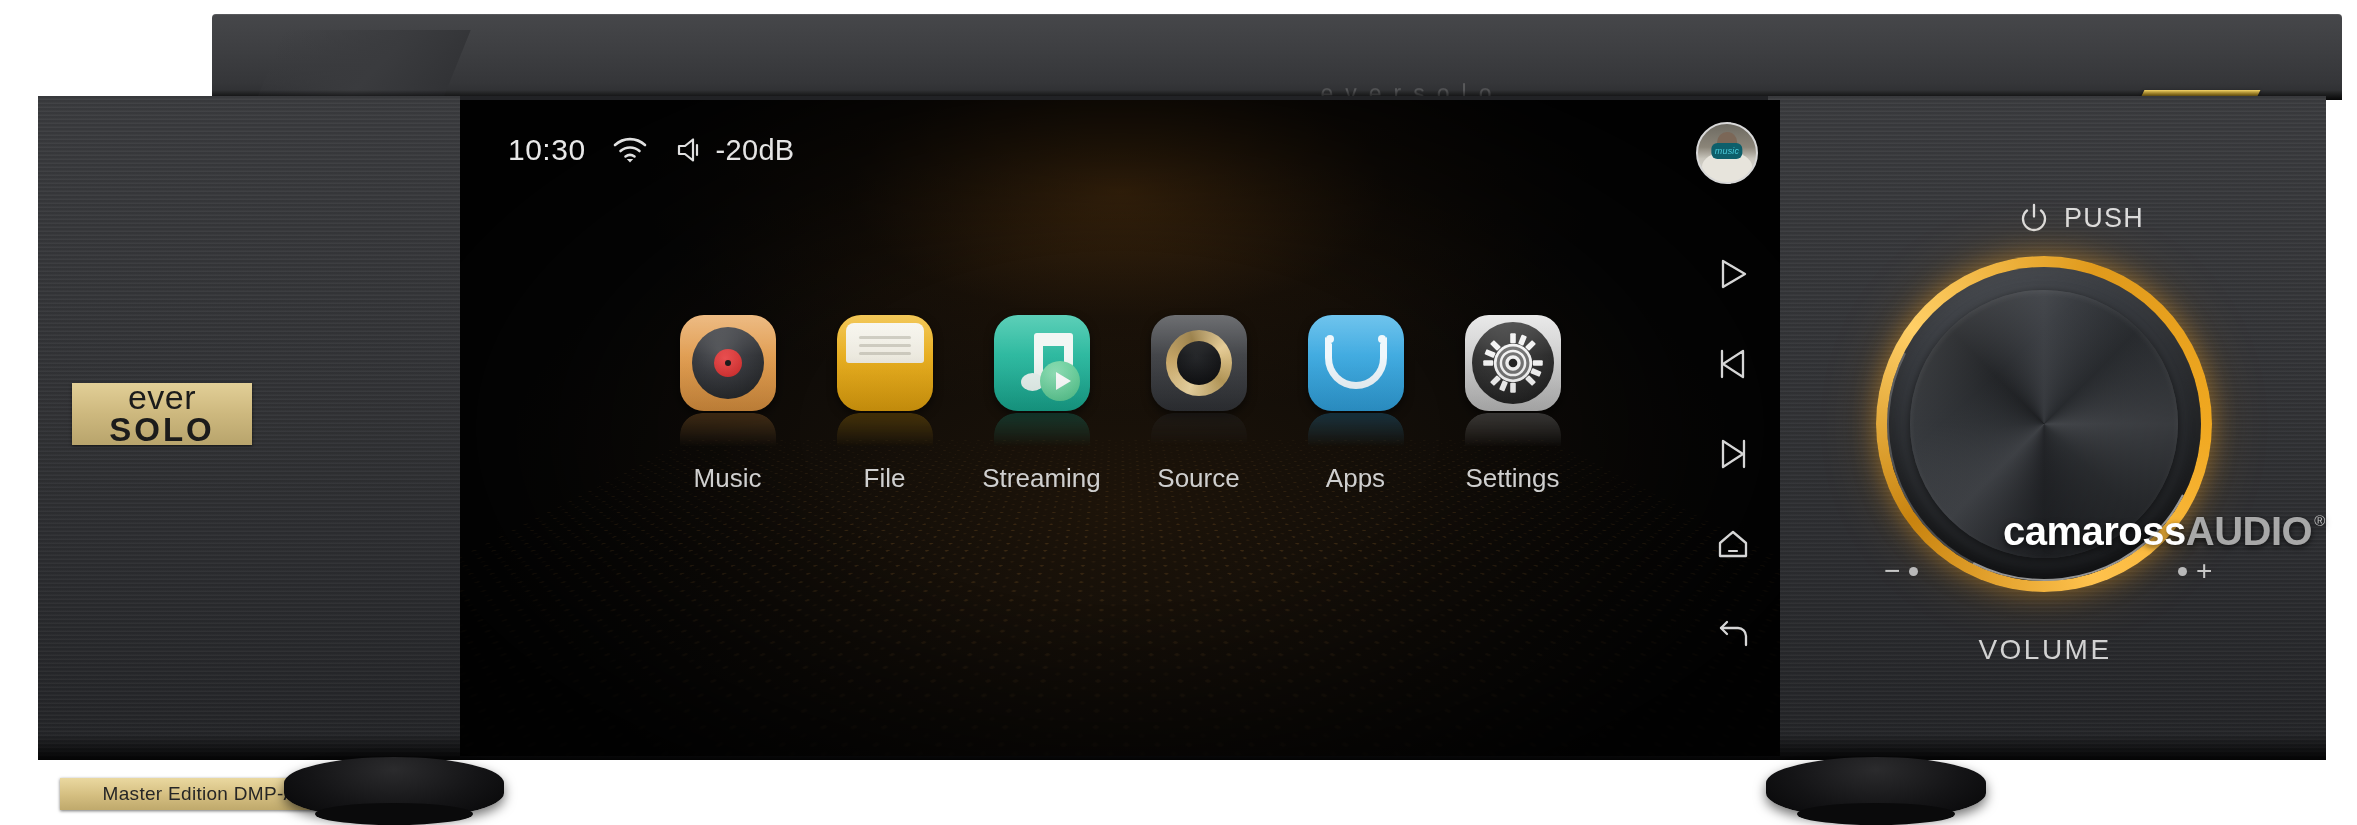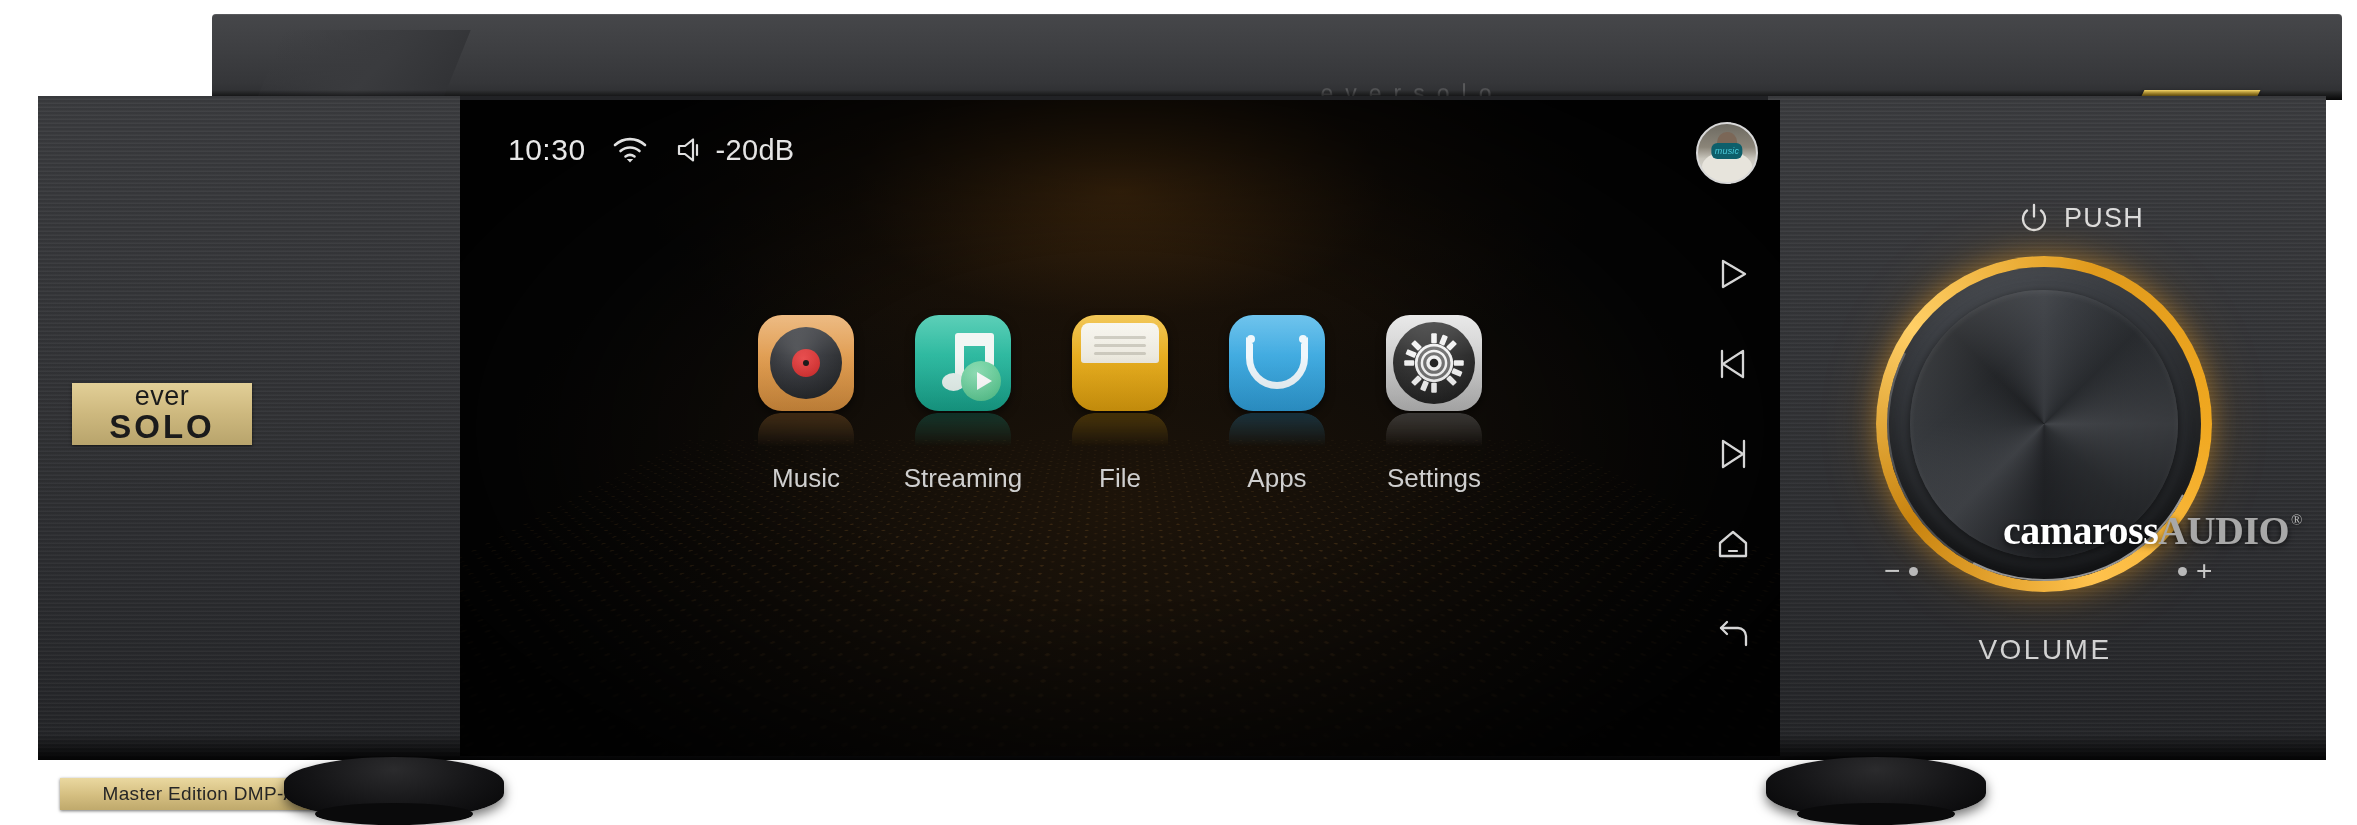--- a/index.html
+++ b/index.html
@@ -57,21 +57,21 @@
     background: linear-gradient(180deg, rgba(0,0,0,0), rgba(0,0,0,.9));
   }
 
   
   .logo-plate{
     position:absolute; left:34px; top:287px; width:180px; height:62px;
     background: linear-gradient(180deg,#e2cf97 0%, #cdb87e 50%, #b8a46c 100%);
     display:flex; flex-direction:column; align-items:center; justify-content:center;
     box-shadow: 0 1px 3px rgba(0,0,0,.6);
   }
-  .logo-ever{ color:#1b1b1b; font-size:27px; font-weight:400; letter-spacing:.5px; line-height:.95; }
+  .logo-ever{ color:#1b1b1b; font-size:34px; font-weight:400; letter-spacing:.5px; line-height:.95; }
   .logo-solo{ color:#1b1b1b; font-size:33px; font-weight:700; letter-spacing:3px; line-height:1.05; }
 
   
   .model-plate{
     position:absolute; left:22px; top:682px; width:290px; height:32px;
     background: linear-gradient(180deg,#ead8a0 0%, #d4be80 55%, #bfa96c 100%);
     display:flex; align-items:center; justify-content:center;
     box-shadow: 0 1px 3px rgba(0,0,0,.55);
   }
   .model-plate span{ color:#262626; font-size:19px; letter-spacing:.3px; }
@@ -256,21 +256,20 @@
     border:2px solid transparent;
     border-bottom-color: rgba(255,255,255,.55);
     border-left-color: rgba(255,255,255,.22);
     transform: rotate(-18deg);
   }
 
   .brandmark{
     position:absolute; left:2003px; top:511px; display:flex; align-items:flex-start;
     font-size:40px; font-weight:700; letter-spacing:-.5px; line-height:1;
     text-shadow: 0 2px 6px rgba(0,0,0,.7);
-    font-family: Liberation Serif, serif;
   }
   .brand-a{ color:#ffffff; }
   .brand-b{ color:#a8a8a8; }
   .brand-r{ color:#bdbdbd; font-size:15px; font-weight:400; margin-top:2px; margin-left:2px; }
 
   .minus-mark{ position:absolute; left:1884px; top:557px; display:flex; align-items:center; gap:9px; color:#c8c8c8; }
   .plus-mark { position:absolute; left:2178px; top:557px; display:flex; align-items:center; gap:9px; color:#c8c8c8; }
   .mk-sign{ font-size:28px; line-height:1; }
   .mk-dot{ width:9px; height:9px; border-radius:50%; background:#b9b9b9; }
 
@@ -355,46 +354,53 @@
     </div>
 
     <div class="appgrid">
 
       <div class="app">
         <div class="app-icon ic-music">
           <div class="vinyl"></div>
         </div>
         <div class="app-refl ic-music"></div>
         <div class="app-label">Music</div>
+      </div>
+
+      <div class="app">
+        <div class="app-icon ic-file">
+          <div class="file-doc">
+              <i></i>
+              <i></i>
+              <i></i>
+            </div>
+        </div>
+        <div class="app-refl ic-file"></div>
+        <div class="app-label">File</div>
       </div>
 
       <div class="app">
         <div class="app-icon ic-stream">
           <div class="note-beam"></div>
           <div class="note-stem"></div>
           <div class="note-stem2"></div>
           <div class="note-head"></div>
           <div class="play-badge"></div>
         </div>
         <div class="app-refl ic-stream"></div>
         <div class="app-label">Streaming</div>
       </div>
 
       <div class="app">
-        <div class="app-icon ic-file">
-          <div class="file-doc">
-              <i></i>
-              <i></i>
-              <i></i>
-            </div>
+        <div class="app-icon ic-source">
+          <div class="jack-ring"></div>
         </div>
-        <div class="app-refl ic-file"></div>
-        <div class="app-label">File</div>
-      </div>
-
+        <div class="app-refl ic-source"></div>
+        <div class="app-label">Source</div>
+      </div>
 
       <div class="app">
         <div class="app-icon ic-apps">
           <div class="bag-dot l"></div>
           <div class="bag-dot r"></div>
           <div class="bag-handle"></div>
         </div>
         <div class="app-refl ic-apps"></div>
         <div class="app-label">Apps</div>
       </div>

